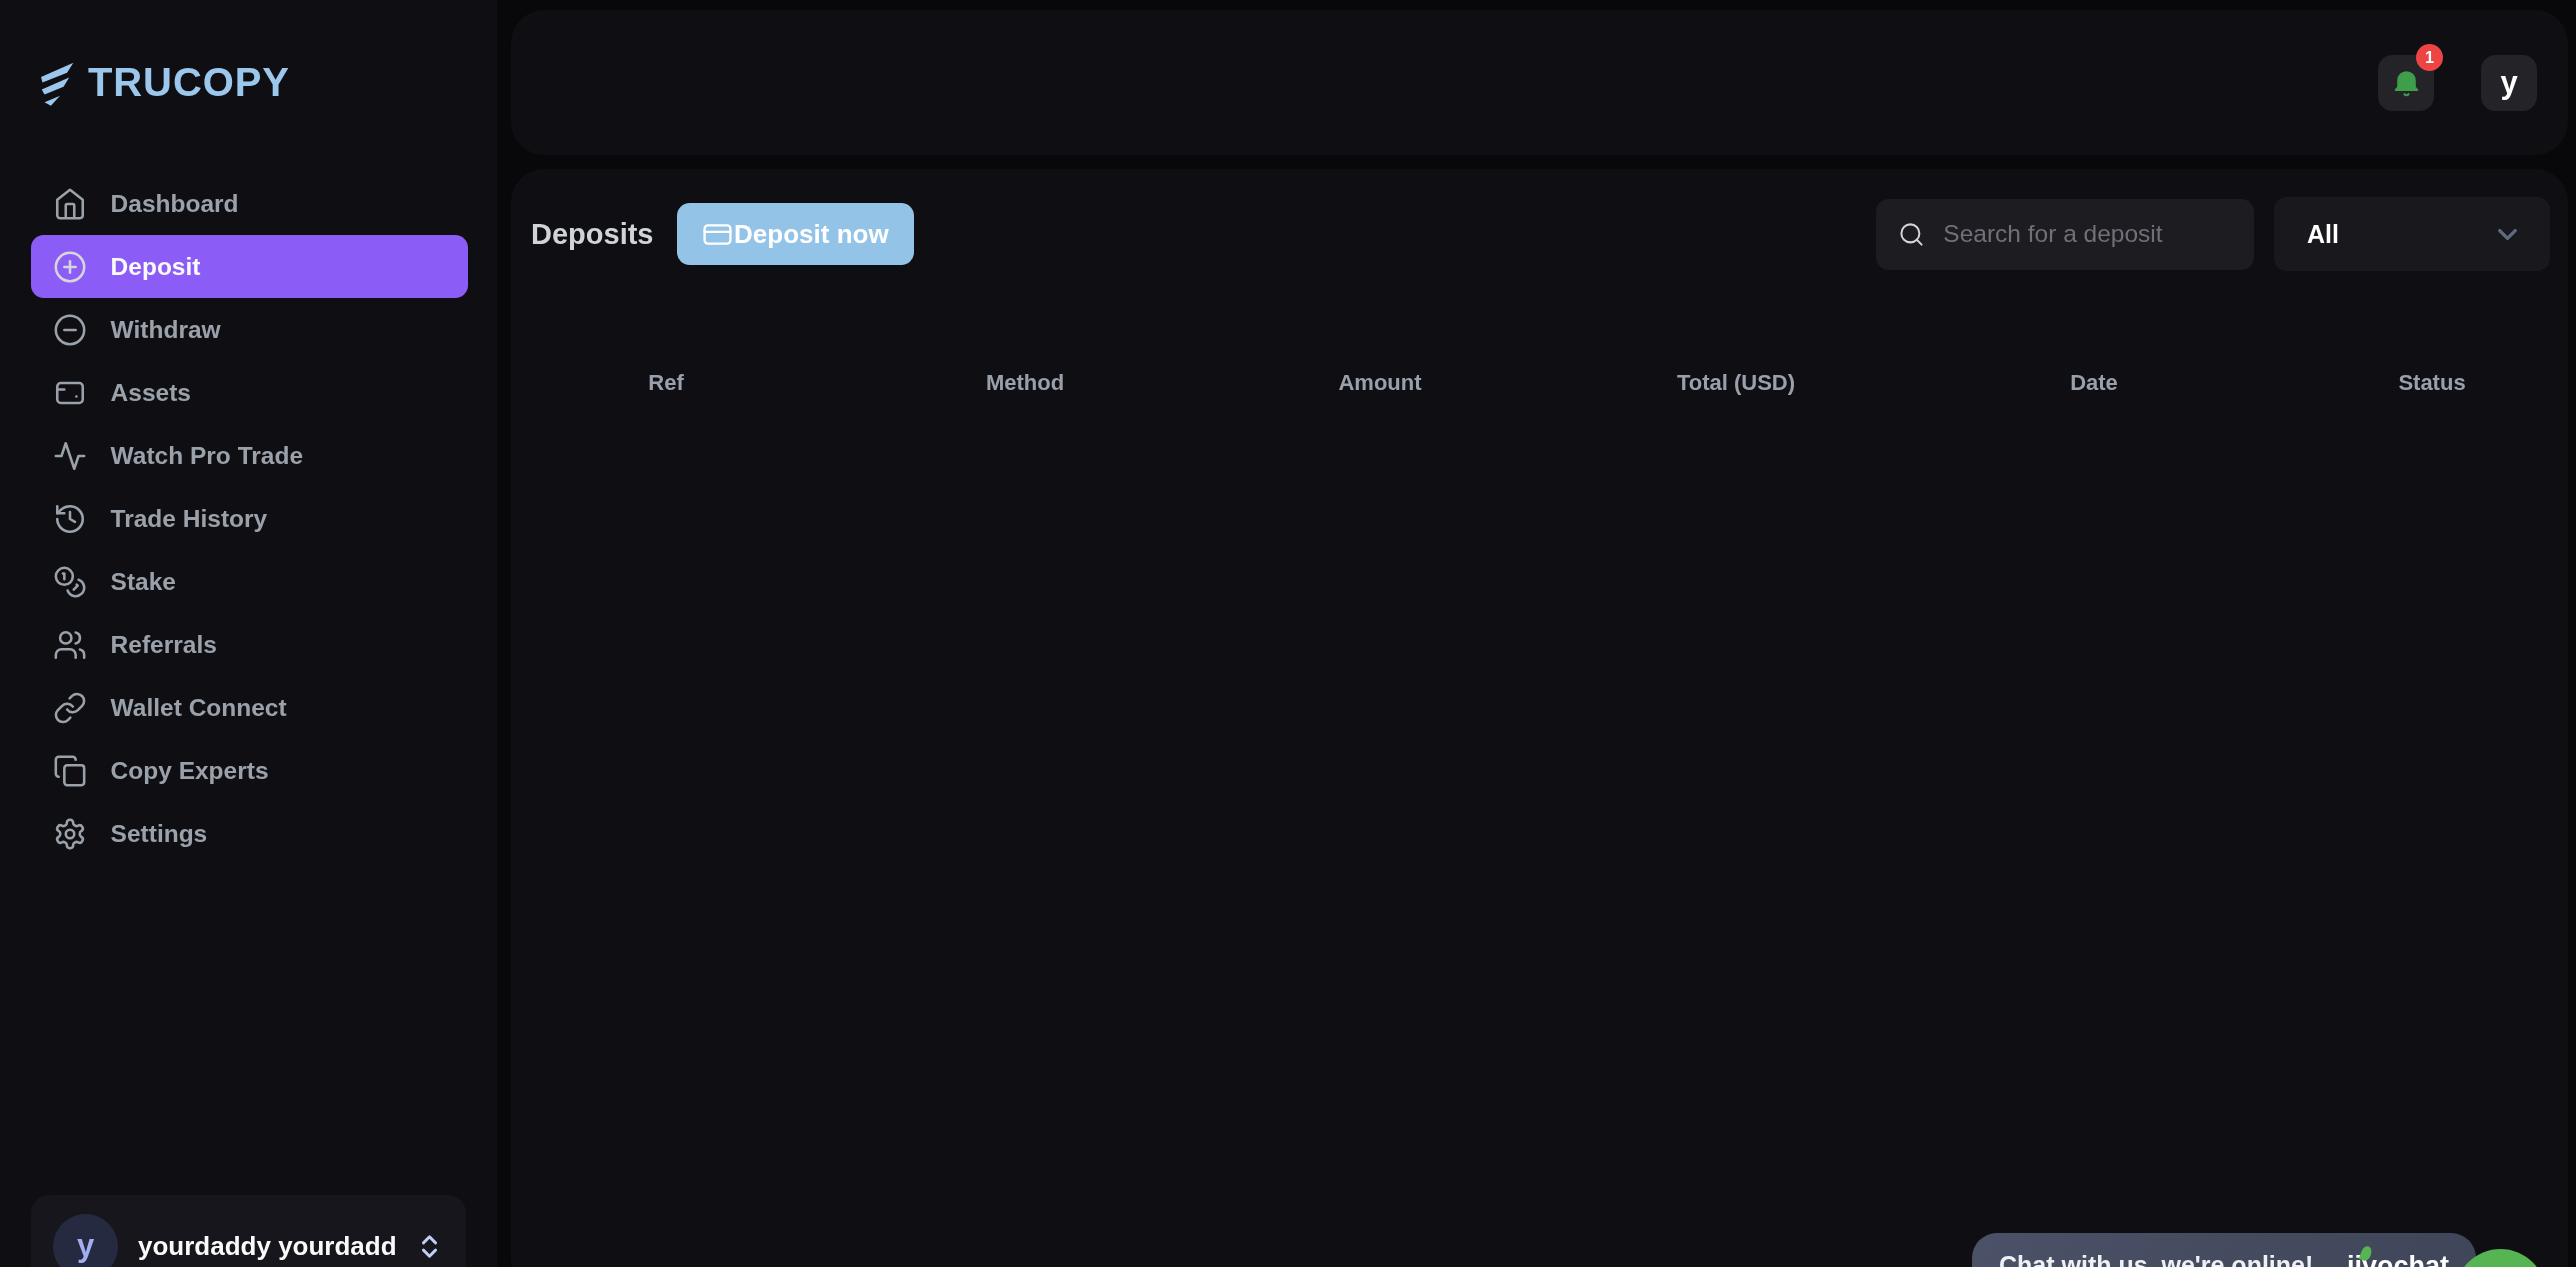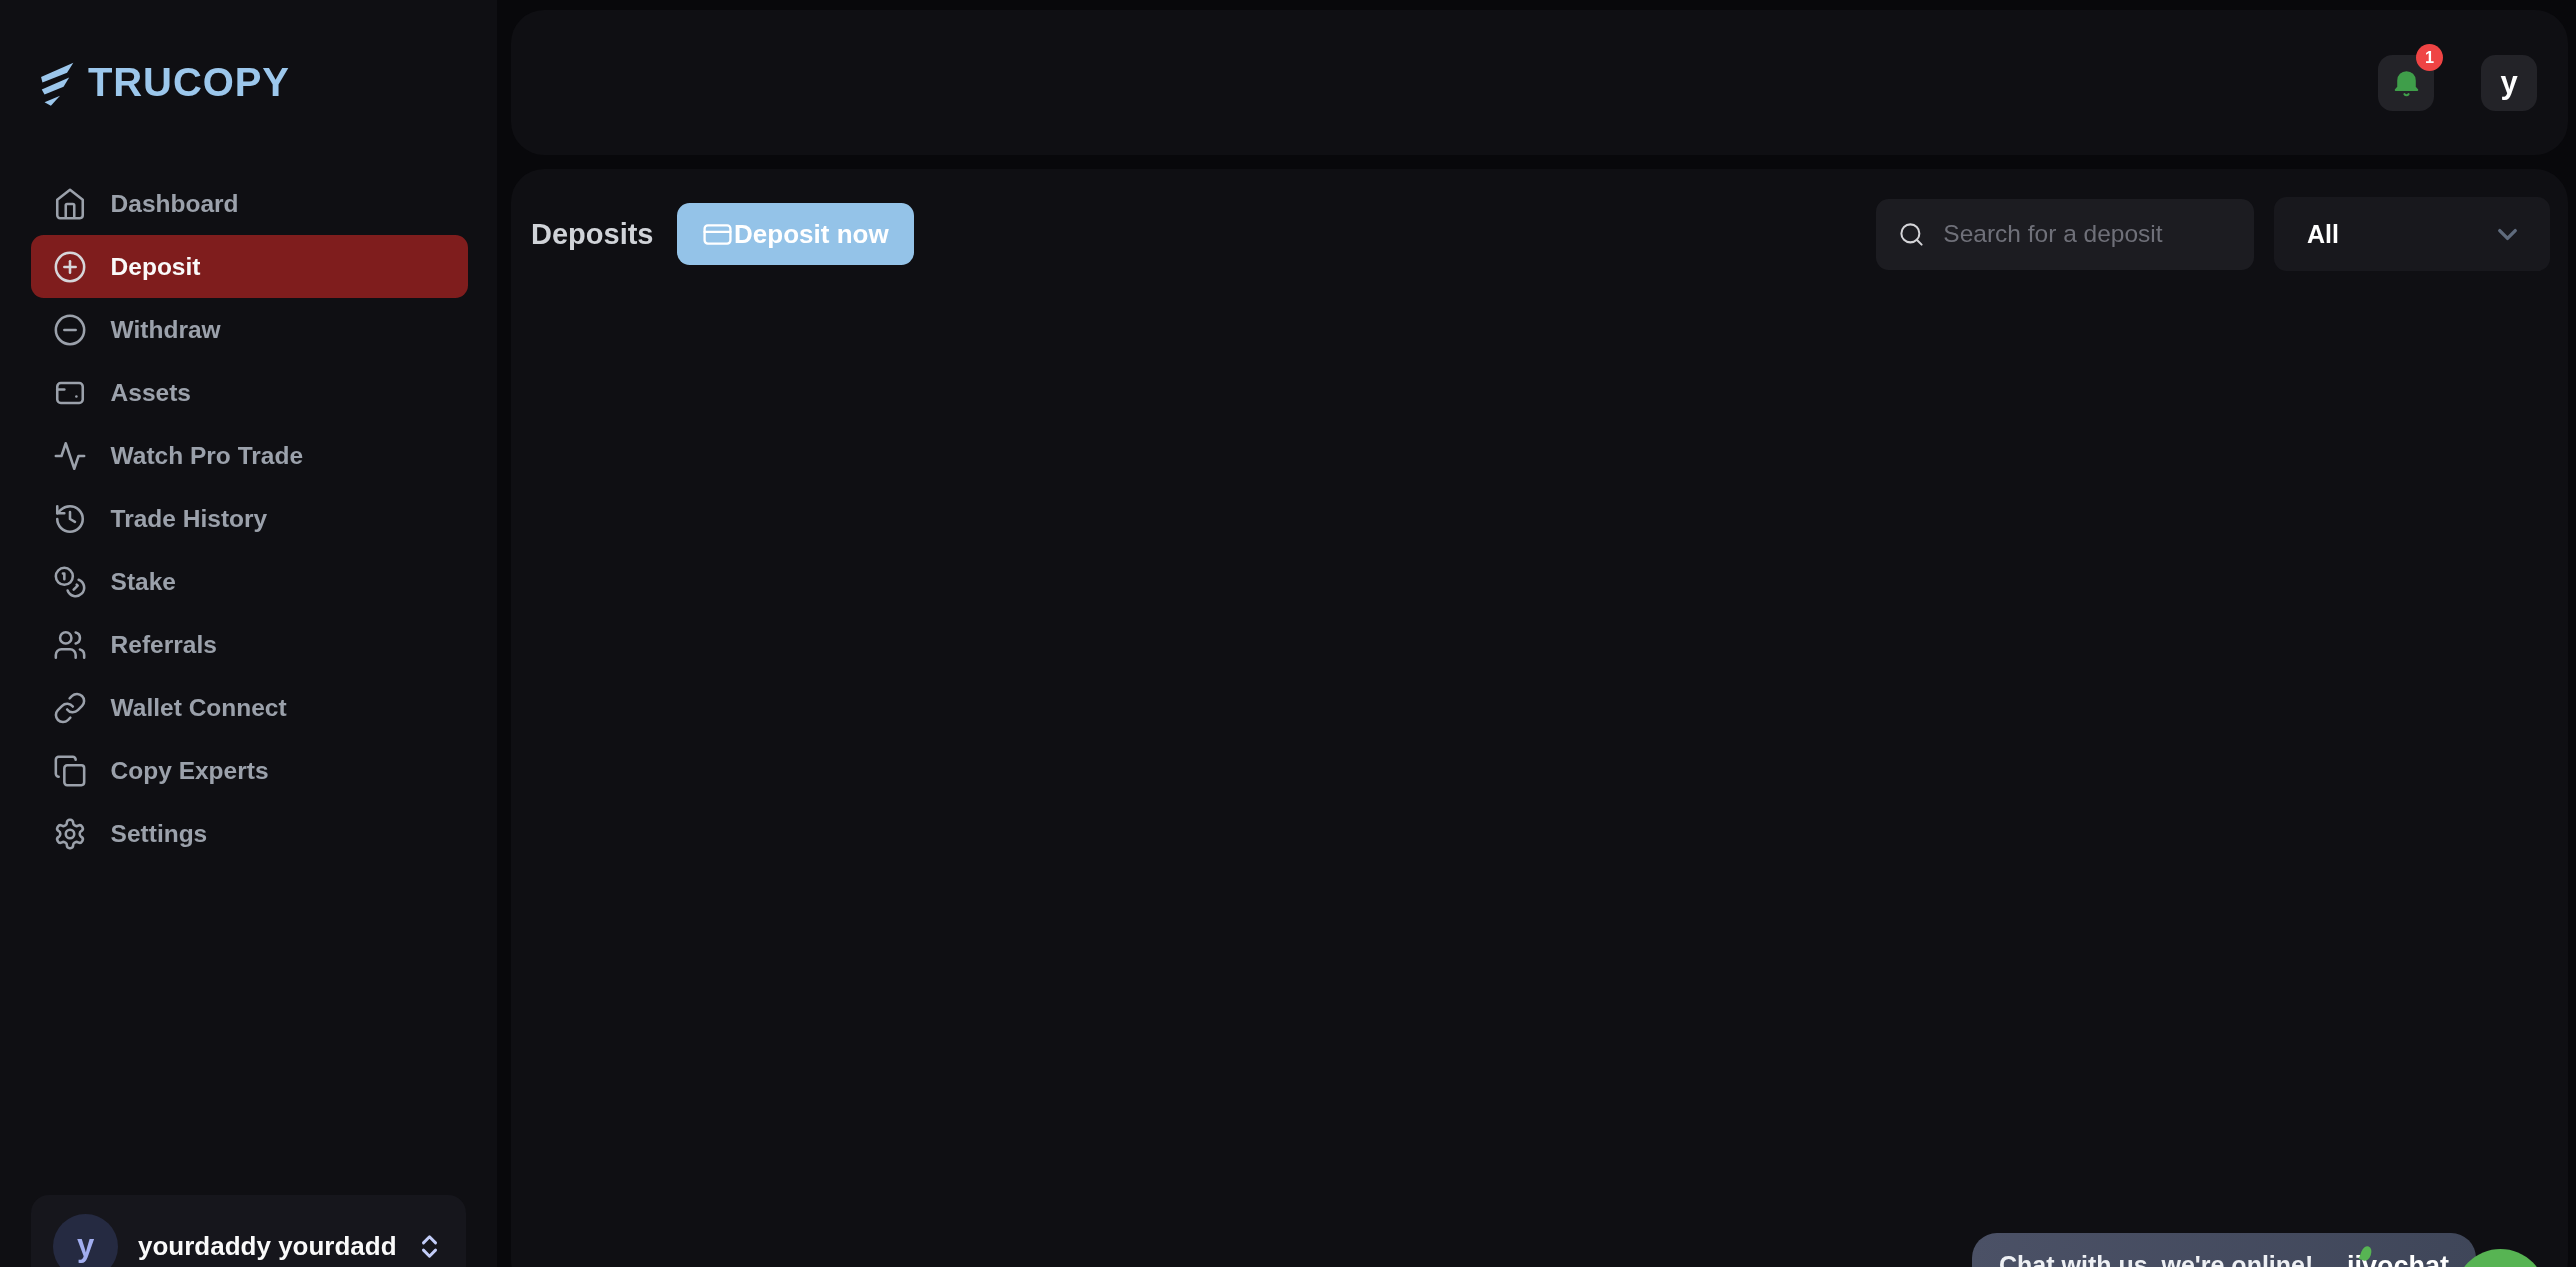--- a/index.html
+++ b/index.html
@@ -9,21 +9,21 @@
   
   .sidebar{position:absolute;left:0;top:0;width:497px;height:100%;background:#0f0f13;}
   .logo-row{position:absolute;left:34px;top:58px;display:flex;align-items:center;gap:9px;}
   .logo-icon svg{width:45px;height:49px;display:block;}
   .logo-text{font-size:40px;font-weight:800;color:#9cc7ec;letter-spacing:0.9px;}
 
   .nav{position:absolute;left:31px;right:29px;top:172px;display:flex;flex-direction:column;}
   .nav-item{height:63px;border-radius:12.7px;display:flex;align-items:center;gap:23.6px;padding:0 22px;
             color:#9ba1ab;font-size:24.5px;font-weight:600;cursor:pointer;}
   .nav-item svg{width:34px;height:34px;flex:none;}
-  .nav-item.active{background:#7f1d1d;color:#fafafa;}
+  .nav-item.active{background:#8b5cf6;color:#fafafa;}
   .nav-item.active svg{color:#d6d6da;}
 
   .profile{position:absolute;left:31px;right:31px;top:1195px;height:102px;border-radius:18px;
            background:#16161c;display:flex;align-items:center;gap:20px;padding:0 22px;cursor:pointer;}
   .avatar-circle{width:65px;height:65px;border-radius:50%;background:#252a41;color:#a2aef0;
                  font-size:31px;font-weight:700;display:flex;align-items:center;justify-content:center;flex:none;}
   .profile-name{flex:1;color:#fafafa;font-size:26px;font-weight:700;white-space:nowrap;overflow:hidden;}
   .profile-chevrons svg{width:29px;height:29px;color:#c3cdf8;display:block;}
 
   
@@ -220,20 +220,28 @@
         <input class="search-input" type="text" placeholder="Search for a deposit" style="">
       </div>
       <div class="filter-box">
         <span class="filter-value">All</span>
         <svg viewBox="0 0 24 24" fill="none" stroke="currentColor" stroke-width="2.6" stroke-linecap="round" stroke-linejoin="round">
             <path d="m6 9 6 6 6-6"></path>
           </svg>
       </div>
     </div>
 
+    <div class="table-head">
+      <span class="th" style="left:155px">Ref</span>
+      <span class="th" style="left:514px">Method</span>
+      <span class="th" style="left:869px">Amount</span>
+      <span class="th" style="left:1225px">Total (USD)</span>
+      <span class="th" style="left:1583px">Date</span>
+      <span class="th" style="left:1921px">Status</span>
+    </div>
   </section>
 
   <div class="chat">
     <span class="chat-msg">Chat with us, we're online!</span>
     <span class="chat-brand">jivochat<i class="chat-brand-leaf"></i></span>
   </div>
   <div class="chat-bubble"></div>
 
 </div>
 

